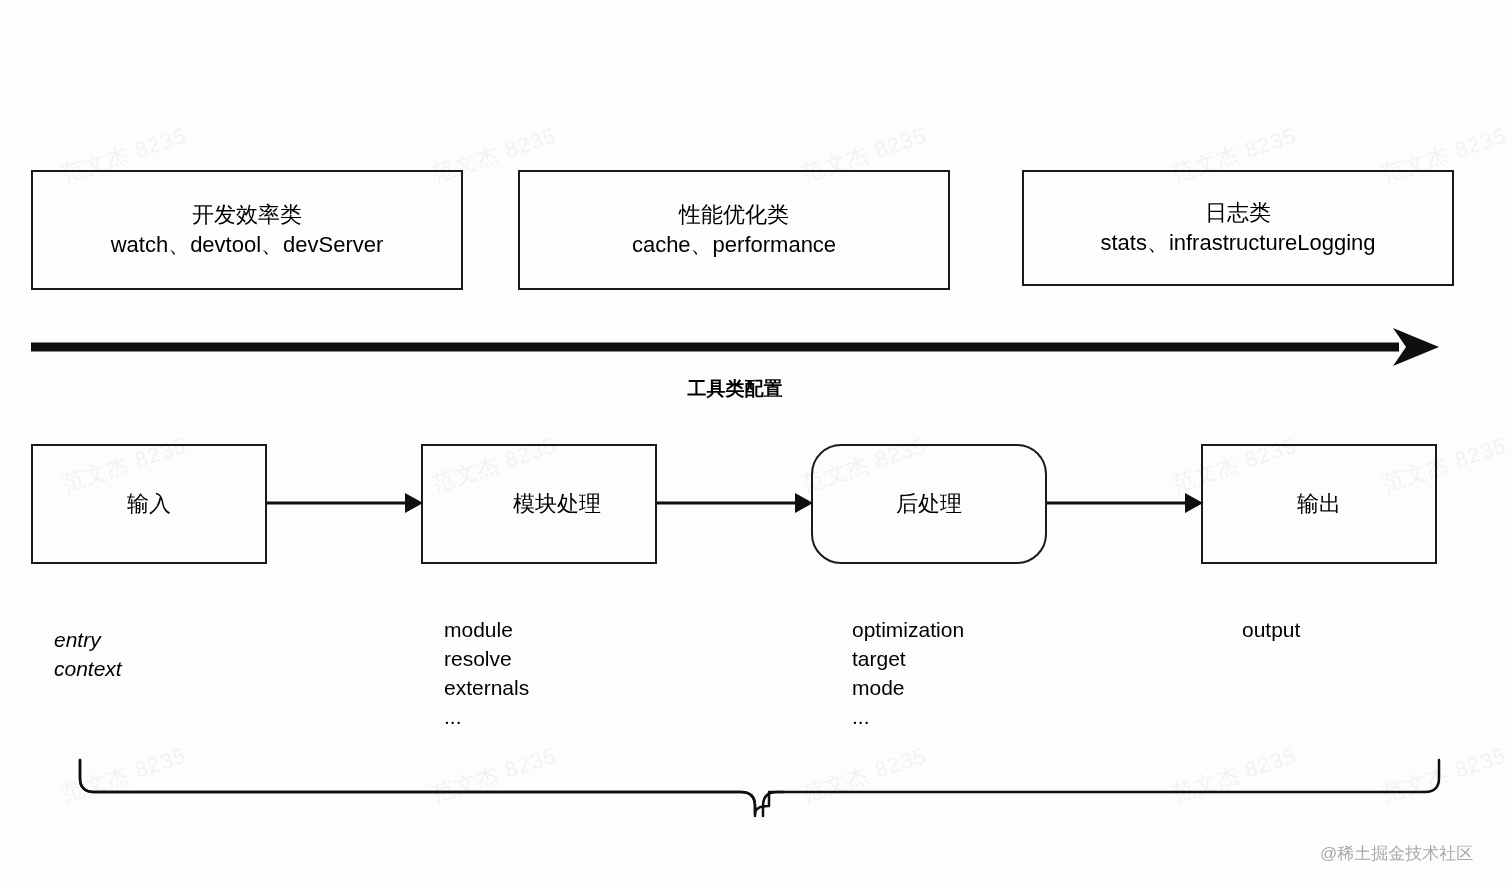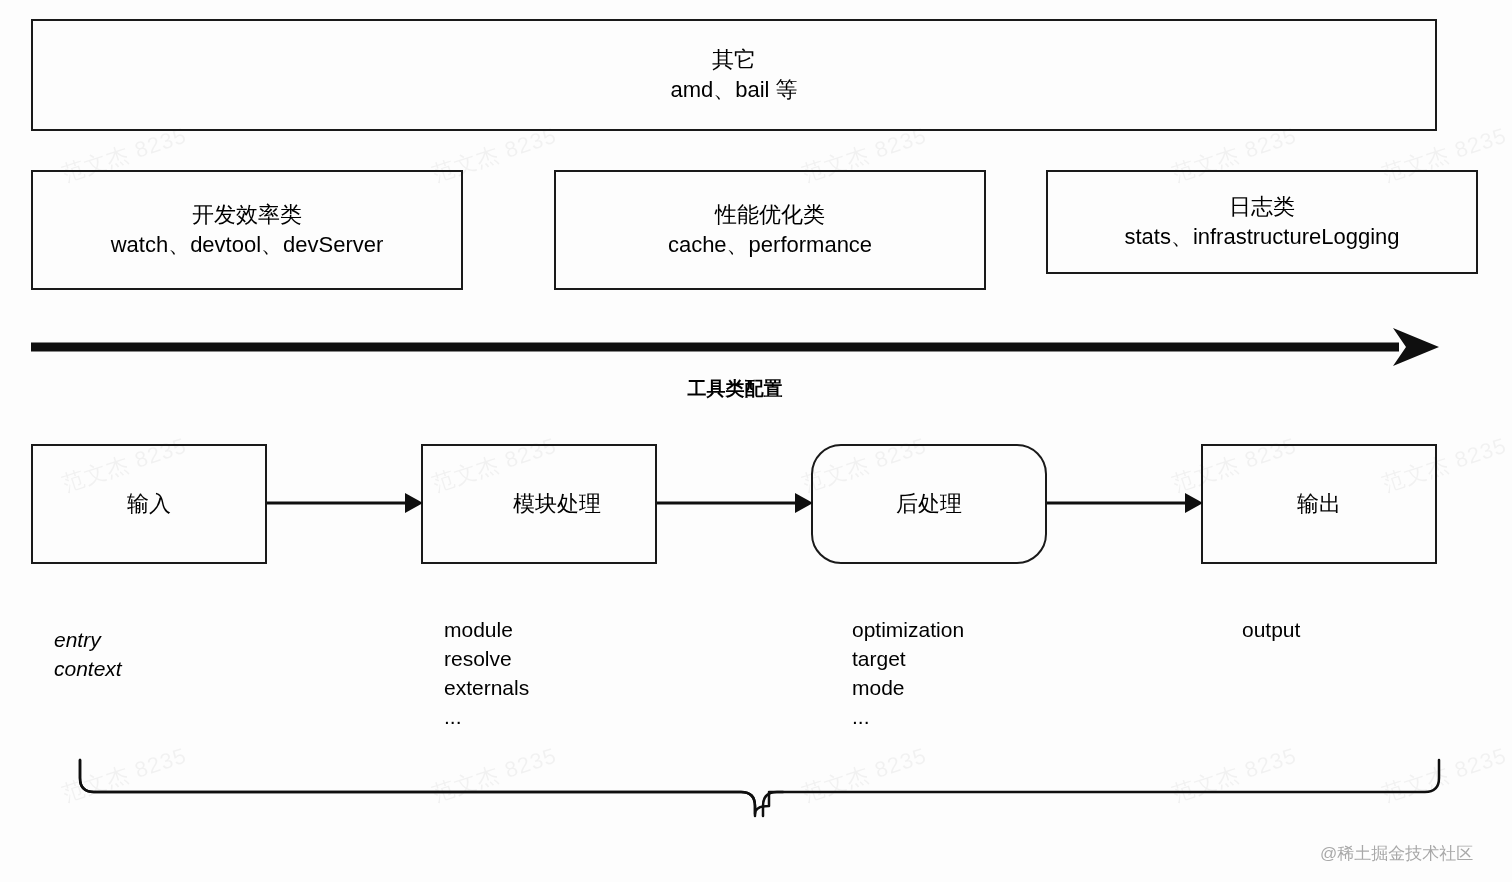--- a/index.html
+++ b/index.html
@@ -138,36 +138,32 @@
     <div class="wm" style="left:60px;  top:760px;">范文杰 8235</div>
     <div class="wm" style="left:430px; top:760px;">范文杰 8235</div>
     <div class="wm" style="left:800px; top:760px;">范文杰 8235</div>
     <div class="wm" style="left:1170px;top:760px;">范文杰 8235</div>
 
     <div class="wm" style="left:1380px;top:140px;">范文杰 8235</div>
     <div class="wm" style="left:1380px;top:450px;">范文杰 8235</div>
     <div class="wm" style="left:1380px;top:760px;">范文杰 8235</div>
   </div>
 
-  <div class="box" style="left:31px; top:19px; width:1406px; height:112px;">
-    <div class="line1">其它</div>
-    <div class="line2">amd、bail 等</div>
-  </div>
 
   <div class="box" style="left:31px; top:170px; width:432px; height:120px;">
     <div class="line1">开发效率类</div>
     <div class="line2">watch、devtool、devServer</div>
   </div>
 
-  <div class="box" style="left:518px; top:170px; width:432px; height:120px;margin-left:36px;">
+  <div class="box" style="left:518px; top:170px; width:432px; height:120px;">
     <div class="line1">性能优化类</div>
     <div class="line2">cache、performance</div>
   </div>
 
-  <div class="box" style="left:1046px; top:170px; width:432px; height:104px;">
+  <div class="box" style="left:1022px; top:170px; width:432px; height:116px;">
     <div class="line1">日志类</div>
     <div class="line2">stats、infrastructureLogging</div>
   </div>
 
   <div class="bigarrow" style="left:31px; top:326px; width:1410px; height:42px;">
     <svg width="1410" height="42" viewBox="0 0 1410 42">
       <line x1="0" y1="21" x2="1368" y2="21" stroke="#0f0f0f" stroke-width="9"></line>
       <polygon points="1362,2 1408,21 1362,40 1375,21" fill="#0f0f0f"></polygon>
     </svg>
   </div>

